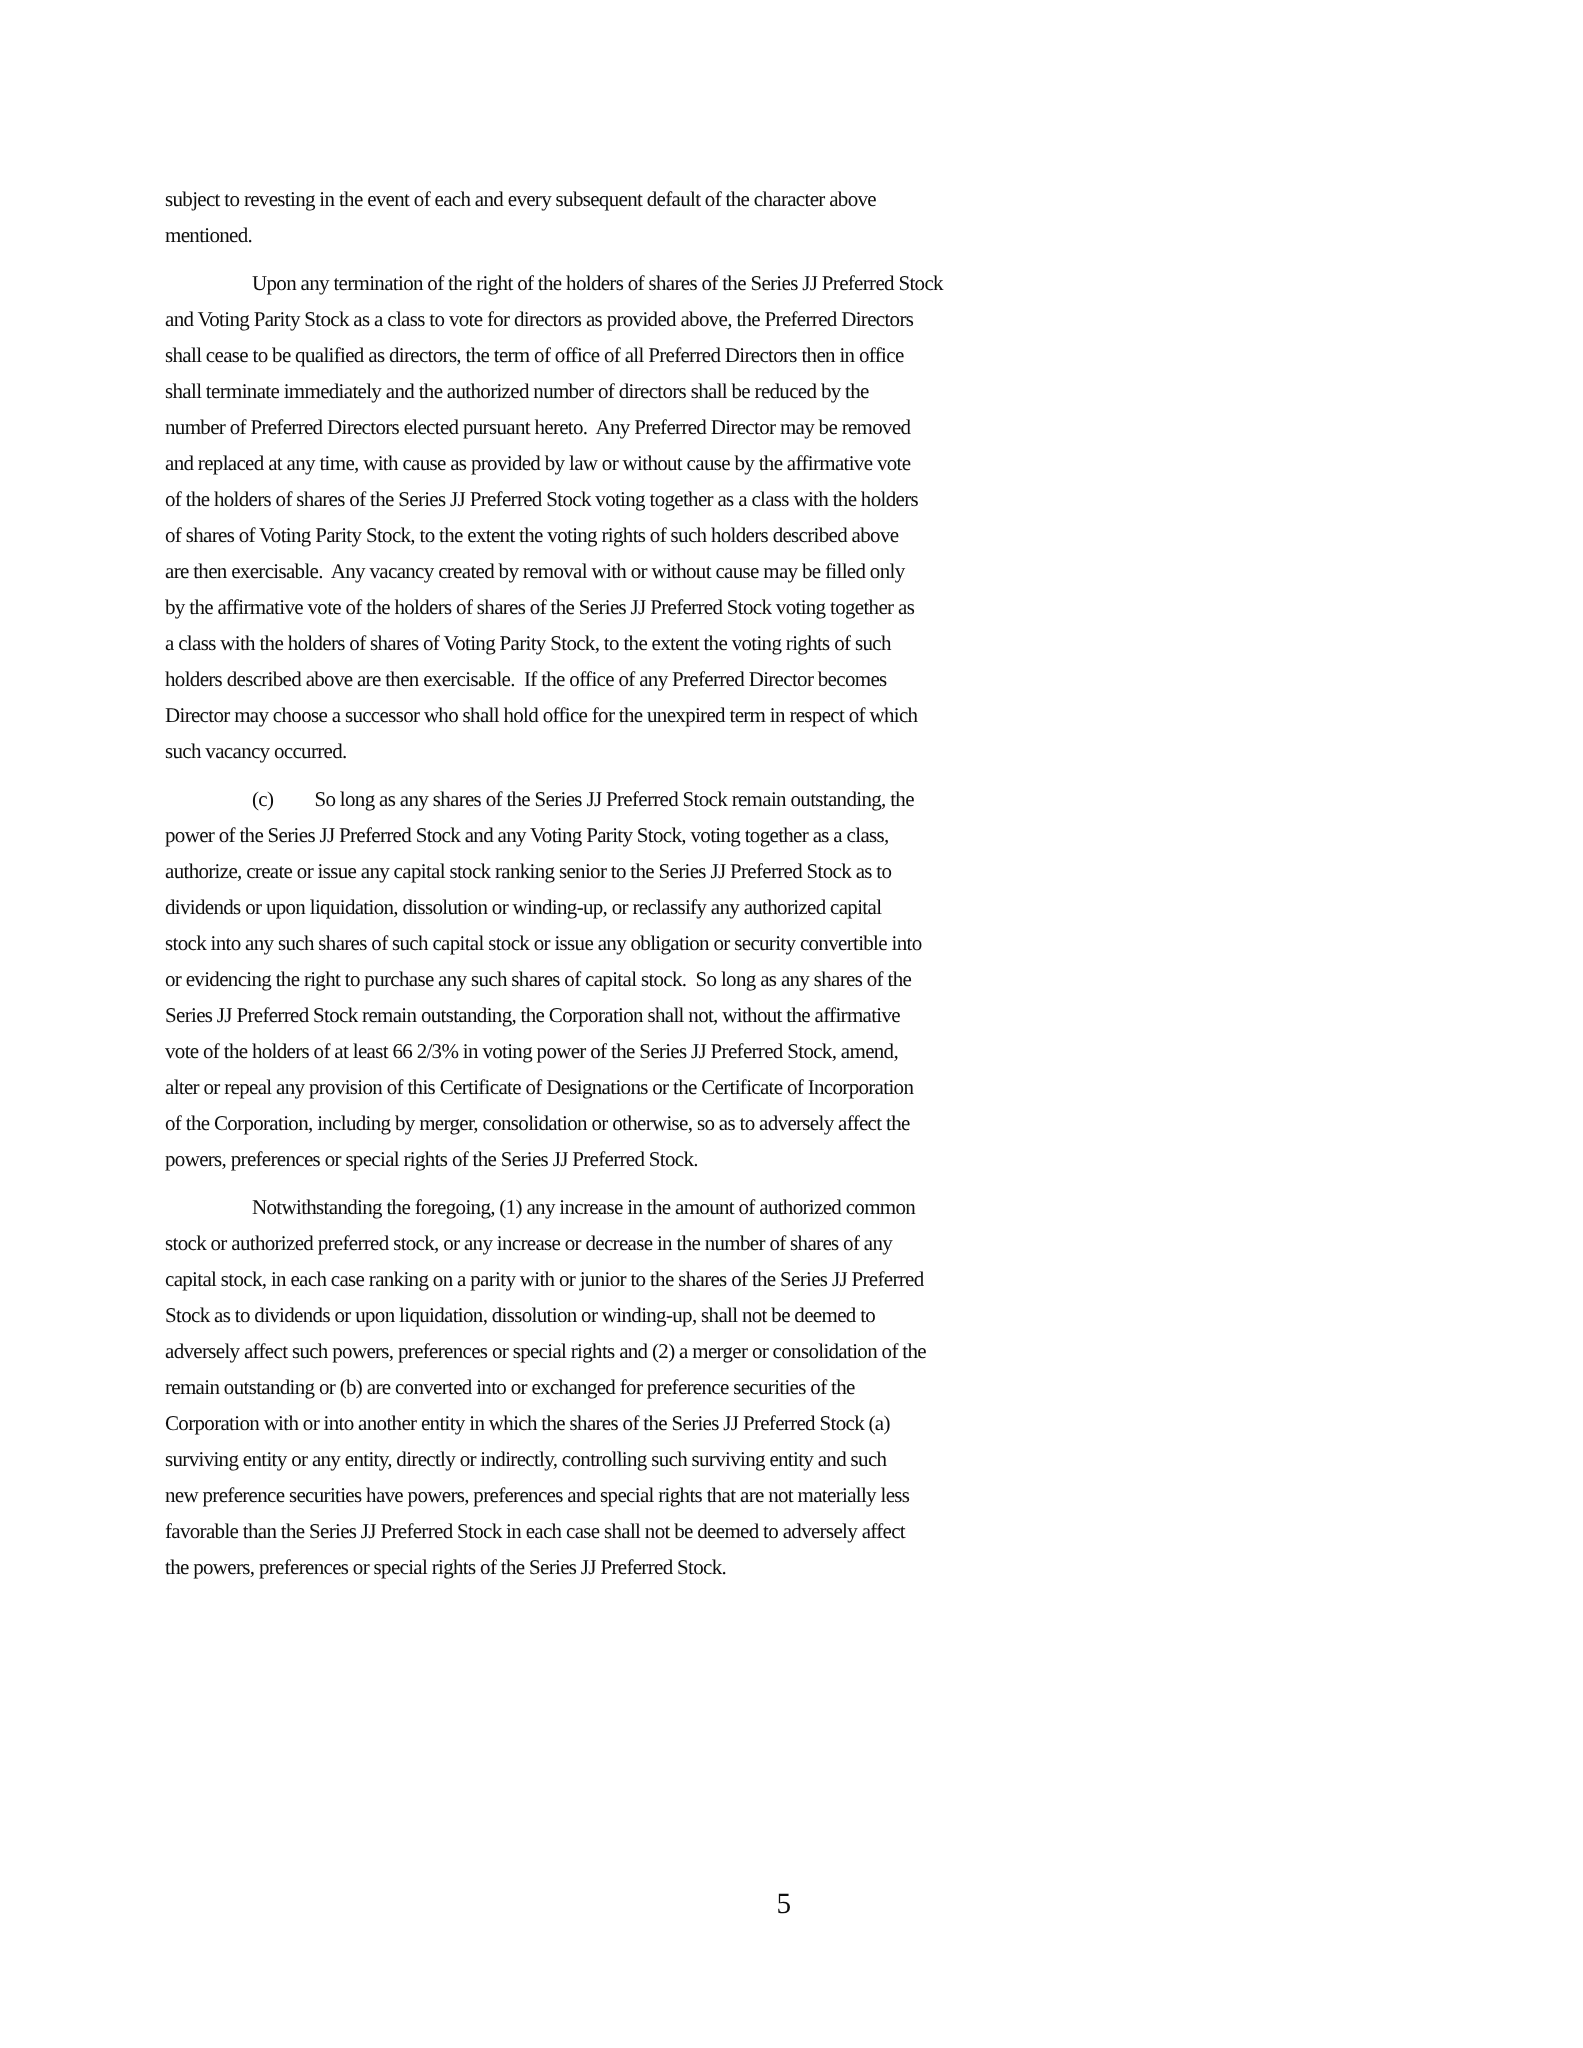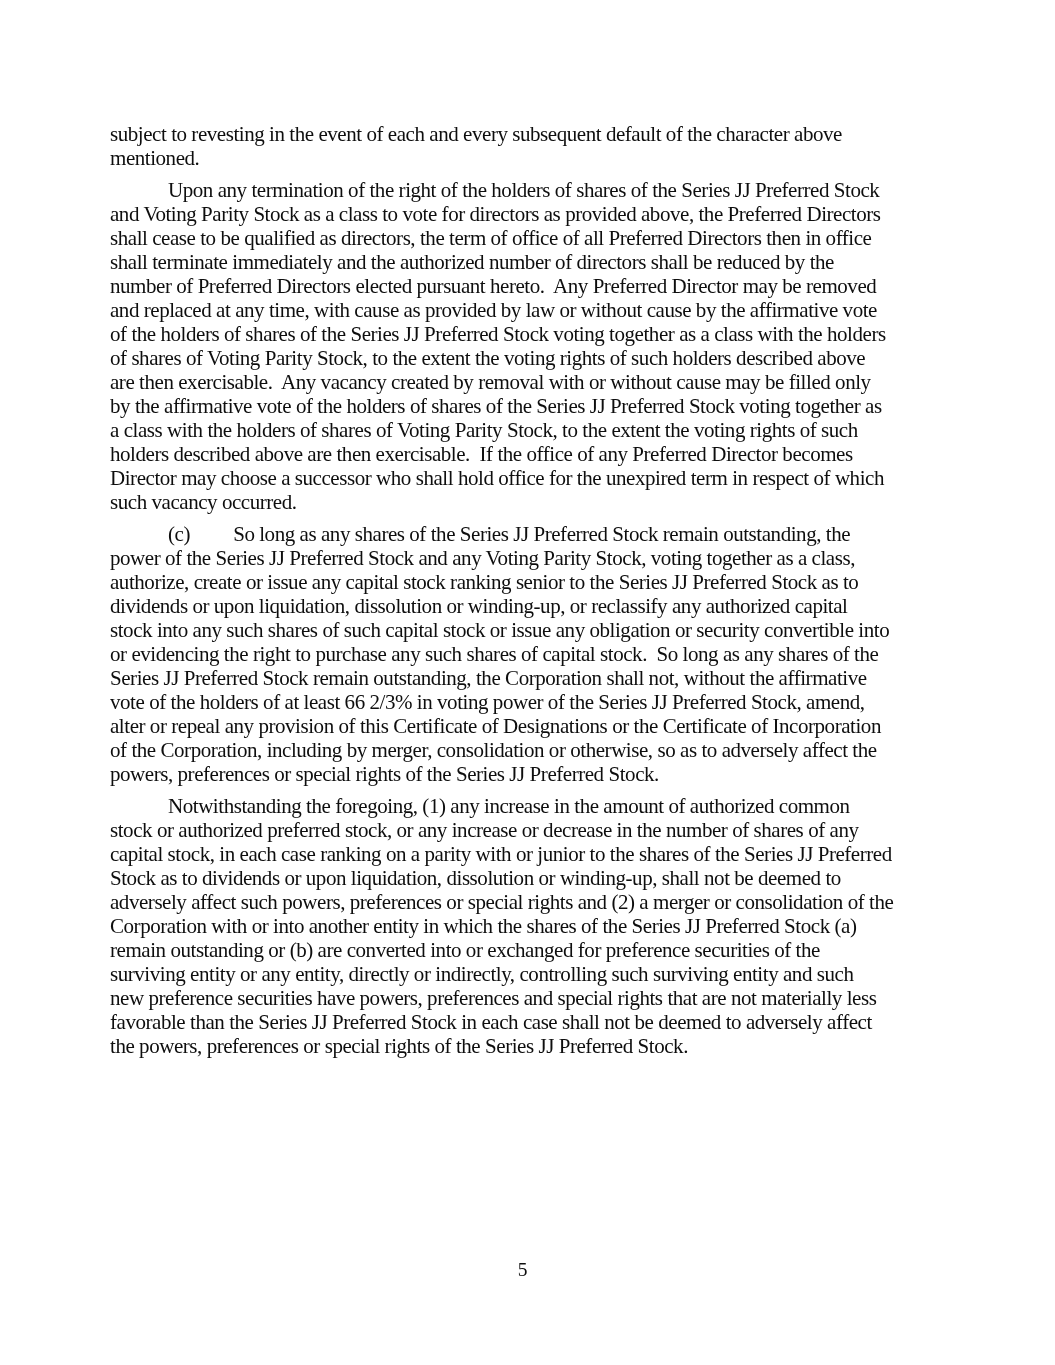--- a/index.html
+++ b/index.html
@@ -14,21 +14,21 @@
     background: #ffffff;
     overflow: hidden;
     font-family: "Liberation Serif", "DejaVu Serif", serif;
     color: #0e0e0e;
   }
   .doc-body {
     position: absolute;
     left: 110px;
     top: 122px;
     width: 870px;
-    font-size: 21px;
+    font-size: 14px;
     line-height: 24px;
     letter-spacing: -0.45px;
   }
   .paragraph { margin: 0; }
   .paragraph + .paragraph { margin-top: 8px; }
   .line {
     white-space: pre;
     height: 24px;
   }
   .line.indent {
@@ -81,22 +81,22 @@
         <div class="line">alter or repeal any provision of this Certificate of Designations or the Certificate of Incorporation</div>
         <div class="line">of the Corporation, including by merger, consolidation or otherwise, so as to adversely affect the</div>
         <div class="line">powers, preferences or special rights of the Series JJ Preferred Stock.</div>
       </div>
       <div class="paragraph">
         <div class="line indent">Notwithstanding the foregoing, (1) any increase in the amount of authorized common</div>
         <div class="line">stock or authorized preferred stock, or any increase or decrease in the number of shares of any</div>
         <div class="line">capital stock, in each case ranking on a parity with or junior to the shares of the Series JJ Preferred</div>
         <div class="line">Stock as to dividends or upon liquidation, dissolution or winding-up, shall not be deemed to</div>
         <div class="line">adversely affect such powers, preferences or special rights and (2) a merger or consolidation of the</div>
+        <div class="line">remain outstanding or (b) are converted into or exchanged for preference securities of the</div>
         <div class="line">Corporation with or into another entity in which the shares of the Series JJ Preferred Stock (a)</div>
-        <div class="line">remain outstanding or (b) are converted into or exchanged for preference securities of the</div>
         <div class="line">surviving entity or any entity, directly or indirectly, controlling such surviving entity and such</div>
         <div class="line">new preference securities have powers, preferences and special rights that are not materially less</div>
         <div class="line">favorable than the Series JJ Preferred Stock in each case shall not be deemed to adversely affect</div>
         <div class="line">the powers, preferences or special rights of the Series JJ Preferred Stock.</div>
       </div>
     </div>
   <div class="page-number">5</div>
 </div>
 
 </body></html>

